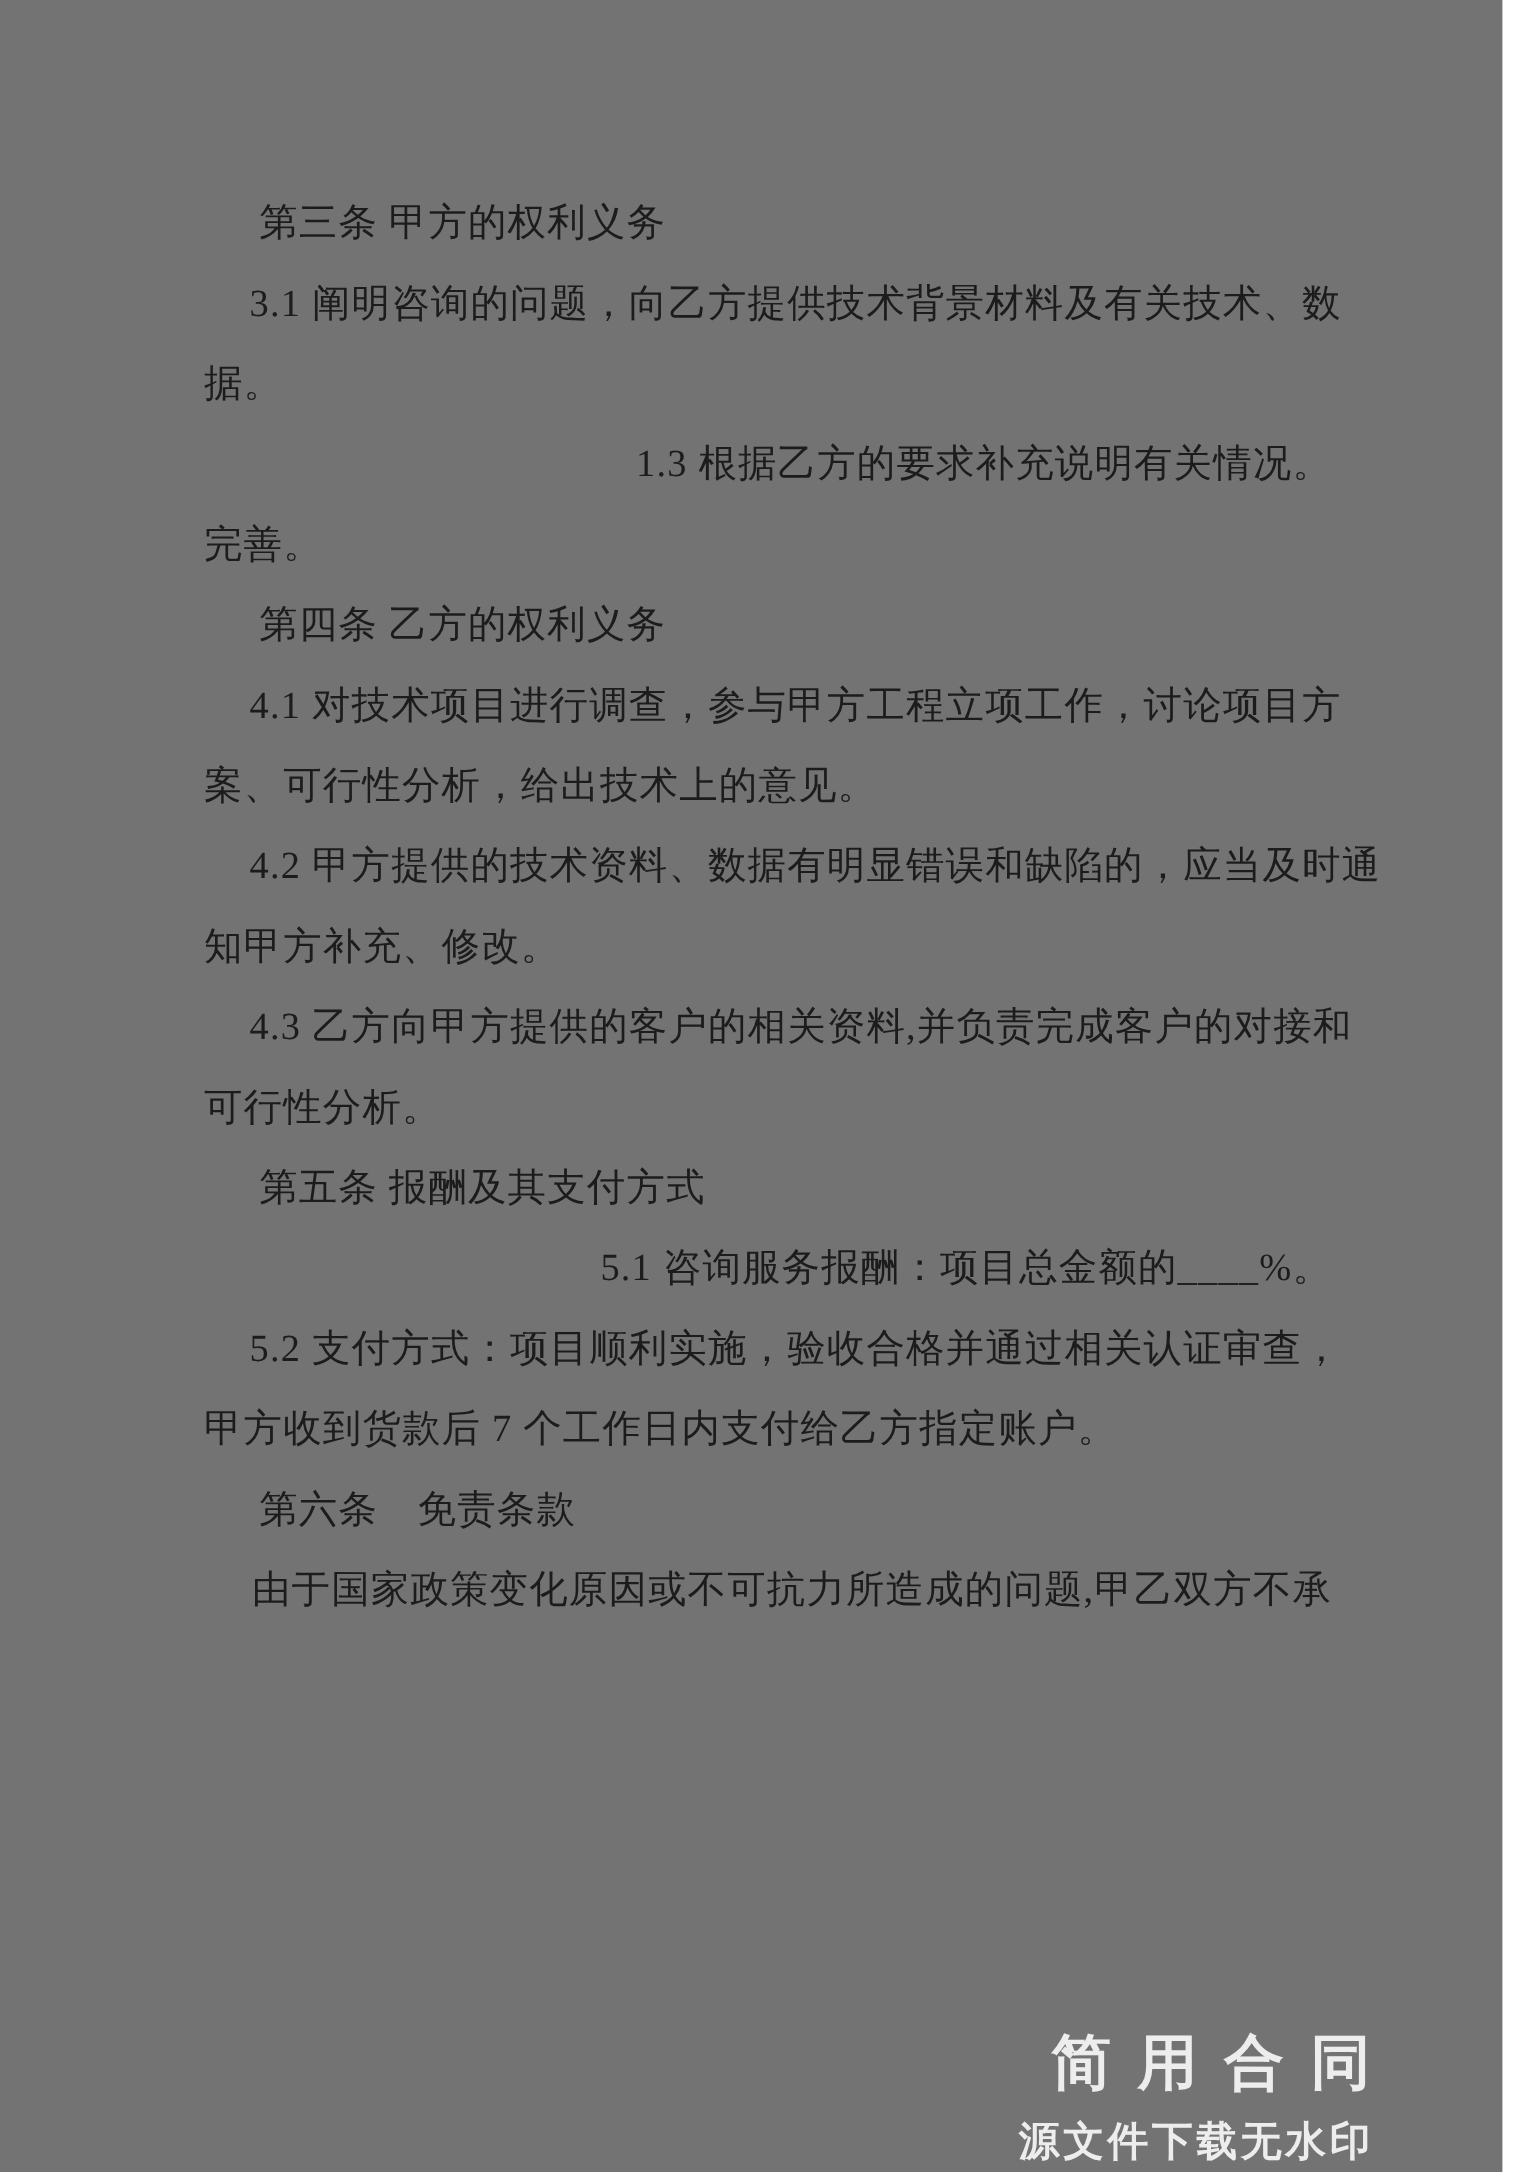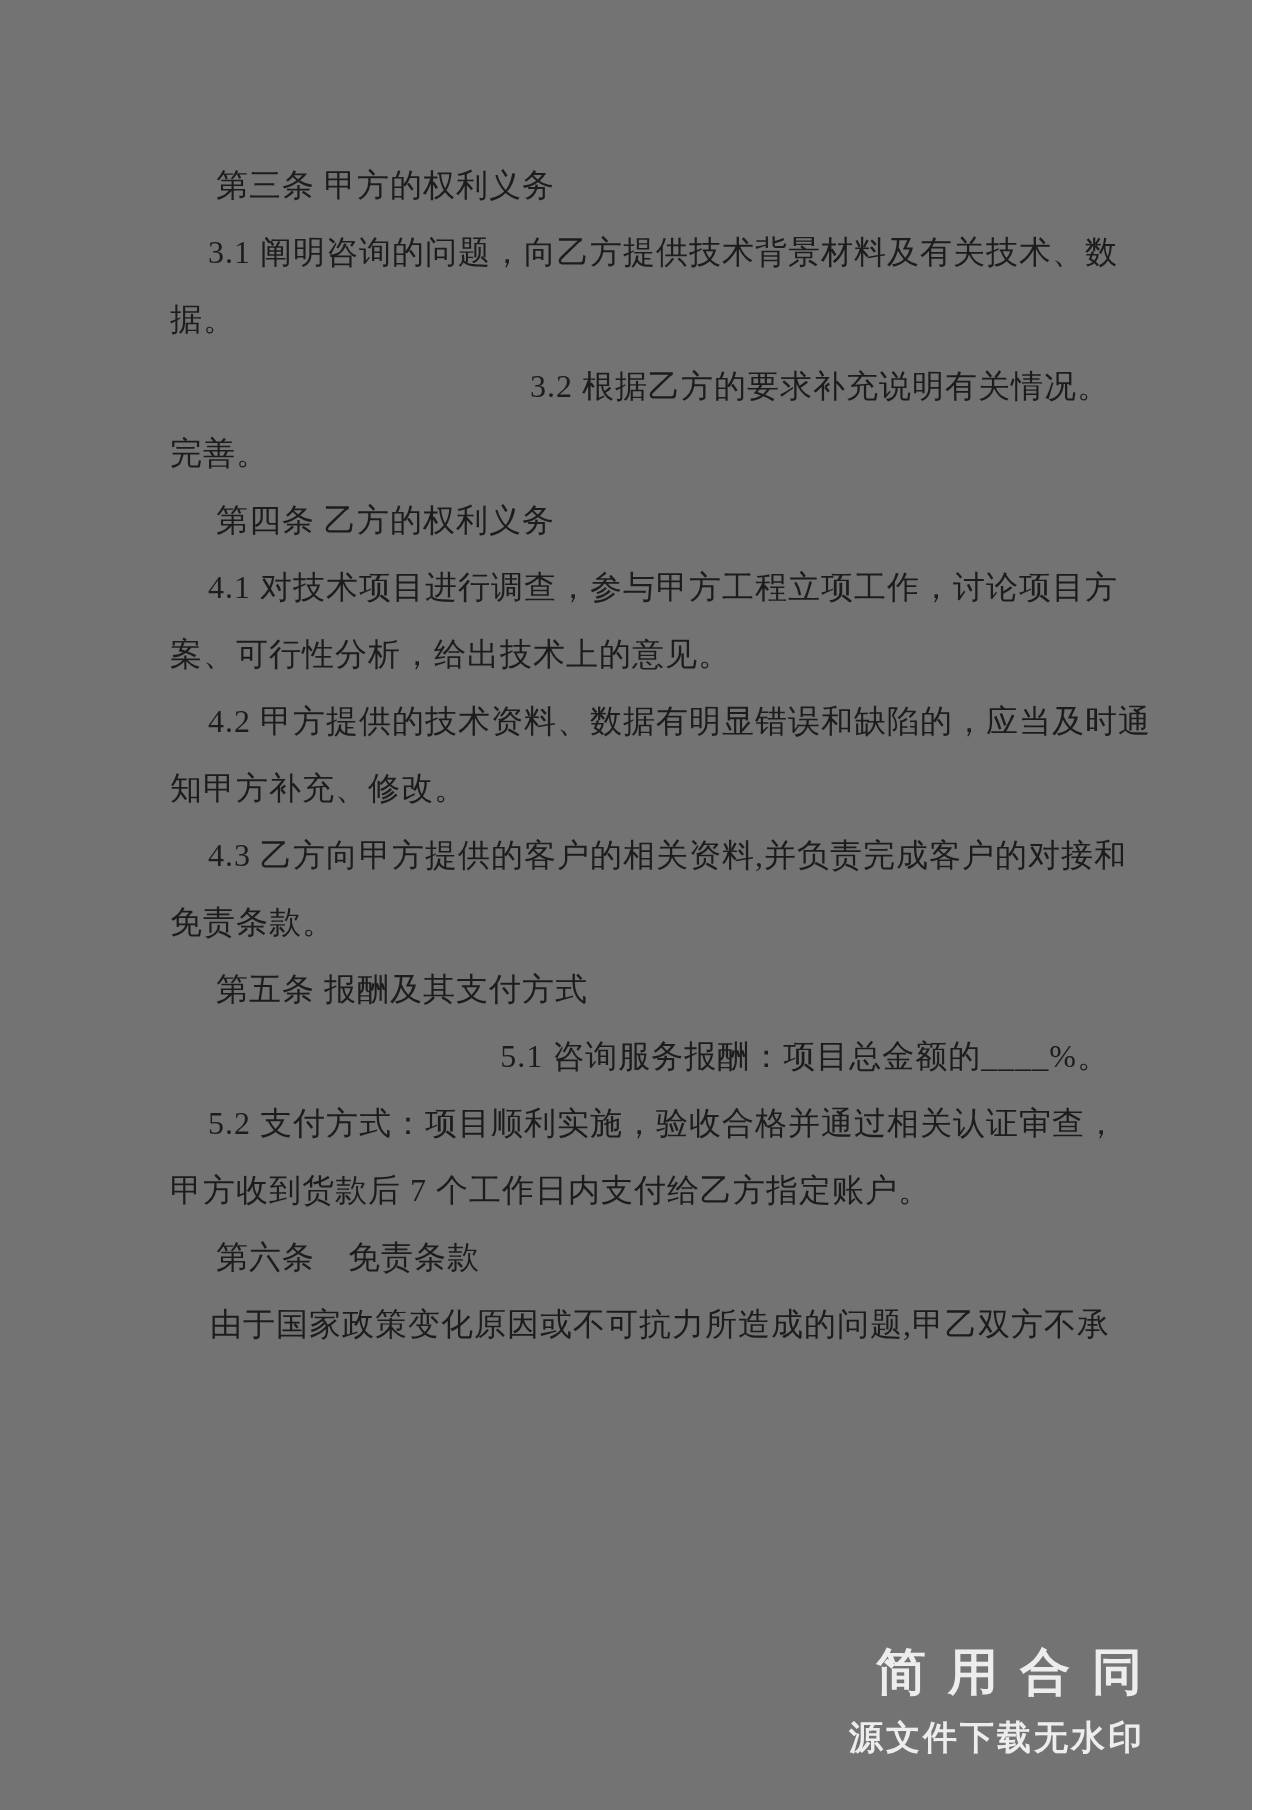--- a/index.html
+++ b/index.html
@@ -35,26 +35,26 @@
   .line.body-first {
     padding-left: 38px;
     text-align: right;
   }
   .line.body-cont {
     padding-left: 0;
   }
   .watermark {
     position: absolute;
     right: 110px;
-    top: 1644px;
+    top: 1691px;
     width: 300px;
     text-align: right;
     color: #ededed;
     font-weight: bold;
-    font-family: Liberation Serif, serif;
+    font-family: Liberation Sans, sans-serif;
     user-select: none;
     pointer-events: none;
   }
   .watermark .wm-brand {
     font-size: 50px;
     line-height: 56px;
     letter-spacing: 22px;
     margin-right: -22px; 
     white-space: nowrap;
   }
@@ -69,29 +69,29 @@
 </style>
 </head>
 <body>
 
 <div class="page">
 
   <div class="content">
       <div class="line heading">第三条 甲方的权利义务</div>
       <div class="line body-first">3.1 阐明咨询的问题，向乙方提供技术背景材料及有关技术、数</div>
       <div class="line body-cont">据。</div>
-      <div class="line body-first">3.2 根据乙方的要求补充说明有关情况。</div>
+      <div class="line body-first">1.3 根据乙方的要求补充说明有关情况。</div>
       <div class="line body-cont">完善。</div>
       <div class="line heading">第四条 乙方的权利义务</div>
       <div class="line body-first">4.1 对技术项目进行调查，参与甲方工程立项工作，讨论项目方</div>
       <div class="line body-cont">案、可行性分析，给出技术上的意见。</div>
       <div class="line body-first">4.2 甲方提供的技术资料、数据有明显错误和缺陷的，应当及时通</div>
       <div class="line body-cont">知甲方补充、修改。</div>
       <div class="line body-first">4.3 乙方向甲方提供的客户的相关资料,并负责完成客户的对接和</div>
-      <div class="line body-cont">免责条款。</div>
+      <div class="line body-cont">可行性分析。</div>
       <div class="line heading">第五条 报酬及其支付方式</div>
       <div class="line body-first">5.1 咨询服务报酬：项目总金额的____%。</div>
       <div class="line body-first">5.2 支付方式：项目顺利实施，验收合格并通过相关认证审查，</div>
       <div class="line body-cont">甲方收到货款后 7 个工作日内支付给乙方指定账户。</div>
       <div class="line heading">第六条　免责条款</div>
       <div class="line body-first">由于国家政策变化原因或不可抗力所造成的问题,甲乙双方不承</div>
     </div>
 
   <div class="watermark">
     <div class="wm-brand">简用合同</div>

